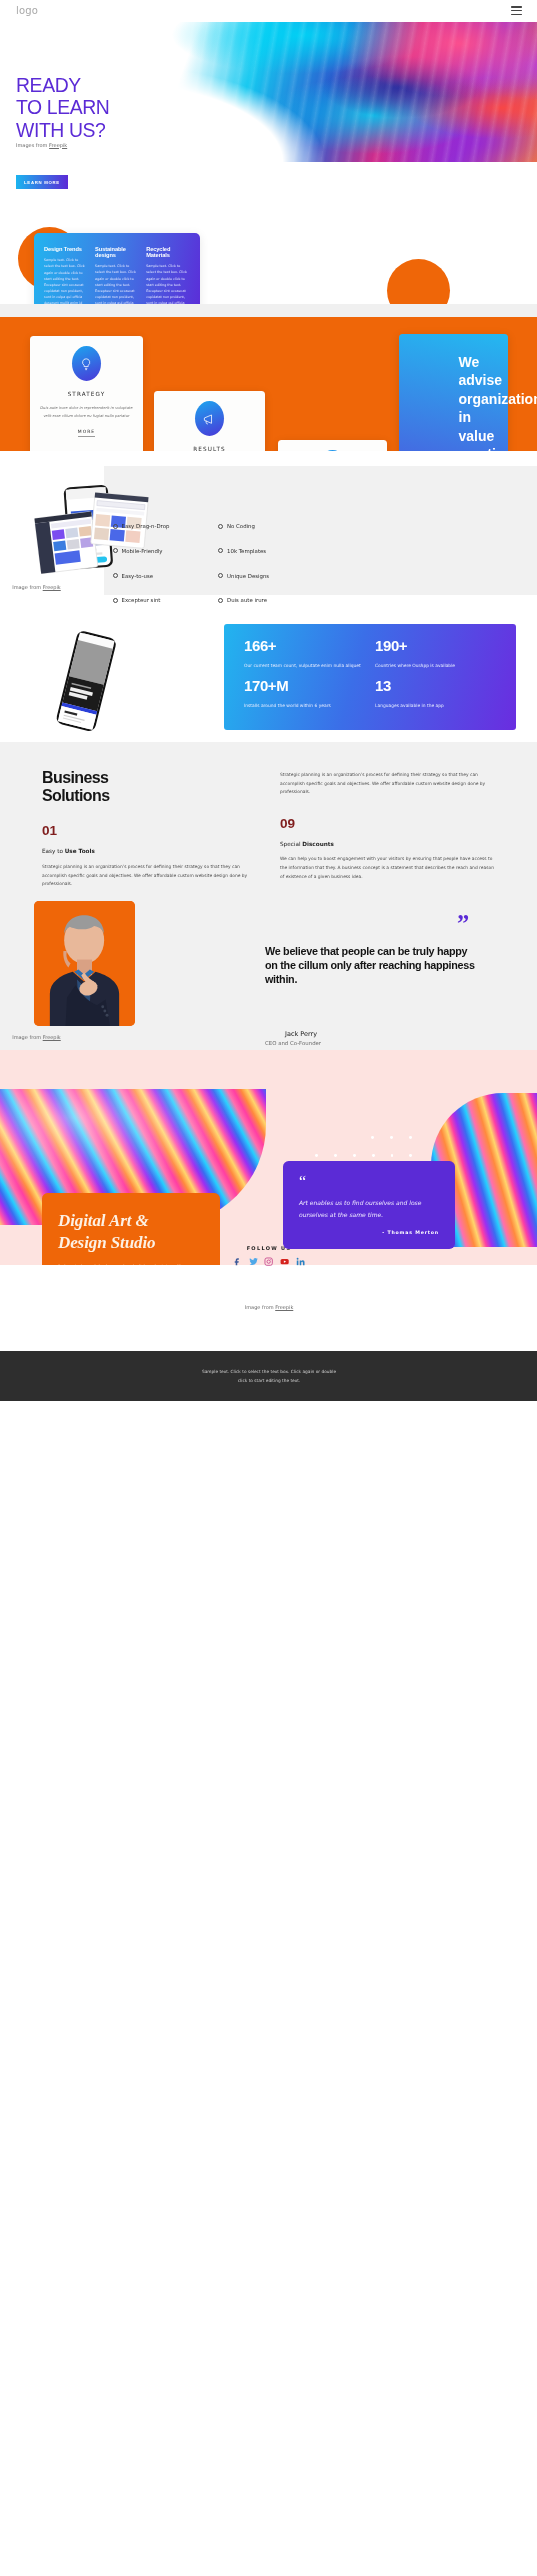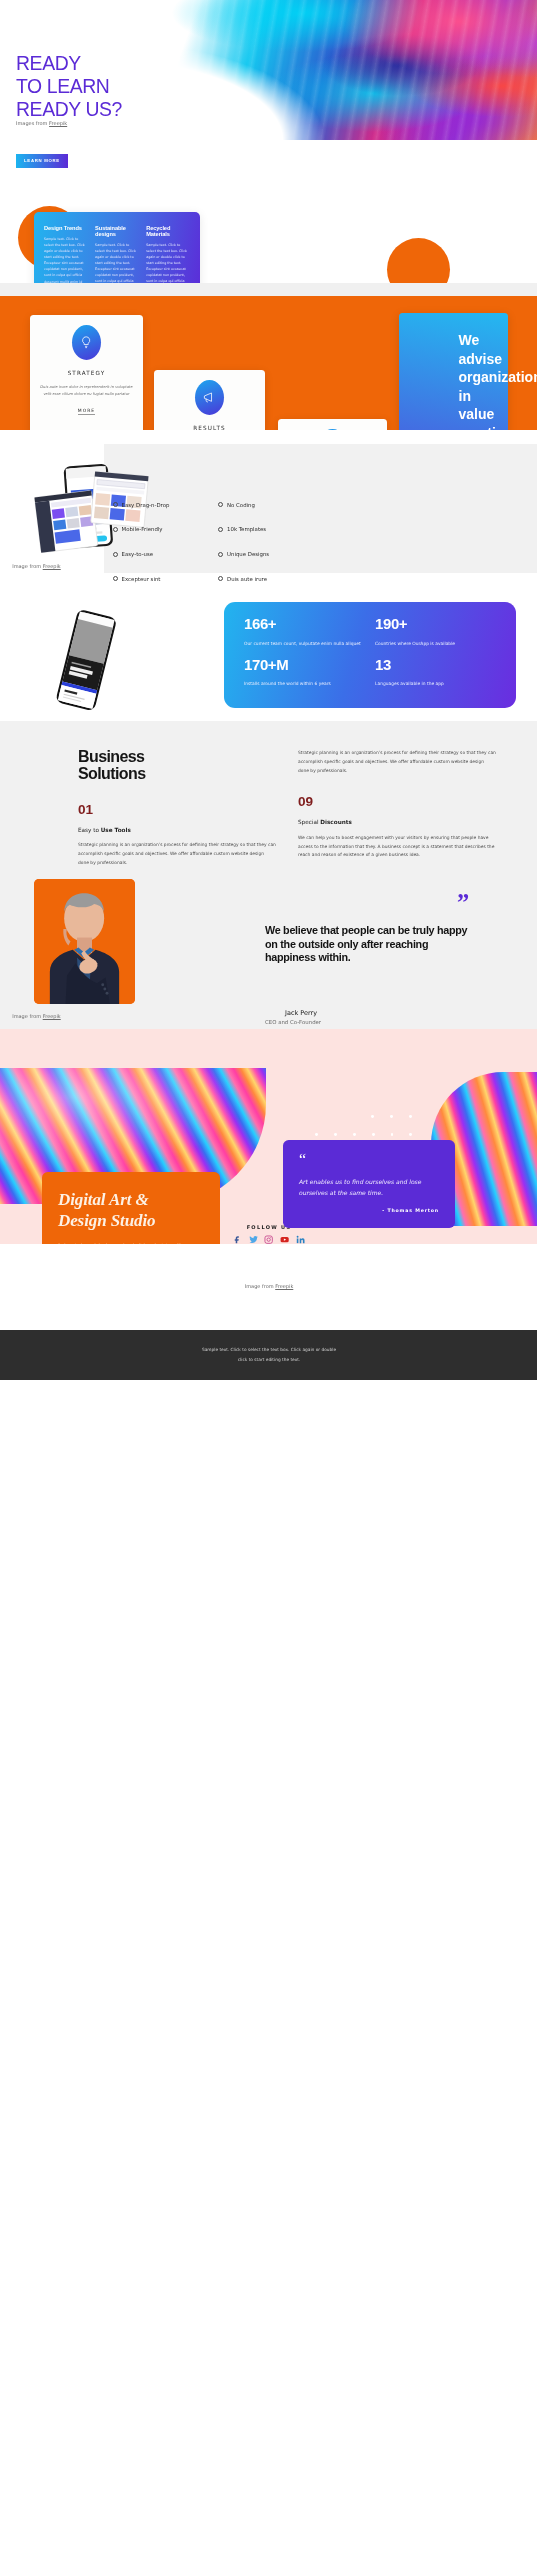--- a/index.html
+++ b/index.html
@@ -146,29 +146,29 @@
   .tpl-item { display:flex; align-items:center; gap:3.6px; font-size:5.4px; color:#2e2e2e; font-family:"DejaVu Sans", sans-serif;}
   .tpl-radio { width:5px; height:5px; border:0.7px solid #4b4b4b; border-radius:50%; flex:none; }
   .tpl-credit { position:absolute; left:12.2px; top:133px; }
 
   
   .sec-stats { position:relative; height:133px; background:#ffffff; }
   .stats-phone { position:absolute; left:39px; top:18px; width:93px; height:108px; }
   .stats-card {
     position:absolute; left:224px; top:14.3px; width:292px; height:106px;
     background:linear-gradient(105deg,#22b4ef 0%, #3b6ee8 45%, #6a2de0 100%);
-    border-radius:11px; padding:14.3px 20px;
+    border-radius:3px; padding:14.3px 20px;
     display:grid; grid-template-columns:1fr 1fr; grid-template-rows:1fr 1fr; gap:2.9px 10px;
   }
   .stat-num { font-size:15px; font-weight:bold; color:#fff; line-height:1.05; letter-spacing:-0.4px;}
   .stat-lbl { font-size:4.4px; color:#e6ecff; line-height:1.85; margin-top:8px; font-family:"DejaVu Sans", sans-serif;}
 
   
   .sec-biz { position:relative; height:154px; background:#f1f1f1; padding:27px 42px 0 42px; }
-  .biz-grid { display:grid; grid-template-columns:1fr 1fr; column-gap:22px;margin-left:36px; }
+  .biz-grid { display:grid; grid-template-columns:1fr 1fr; column-gap:22px; }
   .biz-h1 { font-size:16px; font-weight:bold; line-height:1.1; color:#161616; letter-spacing:-0.6px; }
   .biz-num { font-size:13.6px; font-weight:bold; color:#7f1d1d; margin-top:18.6px; }
   .biz-sub { font-size:5.7px; color:#1f1f1f; margin-top:10px; font-family:"DejaVu Sans", sans-serif;}
   .biz-sub b { font-weight:bold; }
   .biz-p { font-size:4.4px; line-height:2.0; color:#4d4d4d; margin-top:8.6px; font-family:"DejaVu Sans", sans-serif;}
   .biz-col2 .biz-p-top { margin-top:1.4px; }
 
   
   .sec-test { position:relative; height:154px; background:#f1f1f1; }
   .test-photo {
@@ -246,27 +246,35 @@
   .footer {
     height:50px; background:#2e2e2e; display:flex; align-items:center; justify-content:center;
   }
   .footer p { font-size:4.3px; color:#d2d2d2; line-height:2.2; text-align:center; font-family:"DejaVu Sans", sans-serif;}
 </style>
 </head>
 <body>
 
 <div class="page">
 
+  <div class="header">
+    <div class="logo">logo</div>
+    <div class="burger">
+      <span></span>
+        <span></span>
+        <span></span>
+    </div>
+  </div>
 
   <div class="hero">
     <div class="hero-art"></div>
     <div class="hero-title">
       <div>READY</div>
       <div>TO LEARN</div>
-      <div>READY US?</div>
+      <div>WITH US?</div>
     </div>
     <div class="hero-credit credit">
       <span>Images from </span><u>Freepik</u>
     </div>
   </div>
   <div class="hero-btn-wrap">
     <button class="btn-learn">LEARN MORE</button>
   </div>
 
   <div class="sec-cards">
@@ -493,21 +501,21 @@
           <path d="M58 118c8 12 16 22 30 28l12-8 6 37H44l2-40z" fill="#1b2033"></path>
           <ellipse cx="76" cy="122" rx="13" ry="10" fill="#e8b89a" transform="rotate(-18 76 122)"></ellipse>
           <path d="M70 100c4 6 9 10 14 13l-3 7c-7-3-12-9-15-16z" fill="#e8b89a"></path>
           <circle cx="96" cy="148" r="2" fill="#3a4256"></circle>
           <circle cx="99" cy="154" r="2" fill="#3a4256"></circle>
           <circle cx="102" cy="160" r="2" fill="#3a4256"></circle>
         </g>
       </svg>
     </div>
     <div class="quote-mark">”</div>
-    <div class="test-quote">We believe that people can be truly happy on the outside only after reaching happiness within.</div>
+    <div class="test-quote">We believe that people can be truly happy on the cillum only after reaching happiness within.</div>
     <div class="test-name">Jack Perry</div>
     <div class="test-role">CEO and Co-Founder</div>
     <div class="test-credit credit">
       <span>Image from </span><u>Freepik</u>
     </div>
   </div>
 
   <div class="sec-studio">
     <div class="studio-art-l"></div>
     <div class="studio-art-r"></div>

